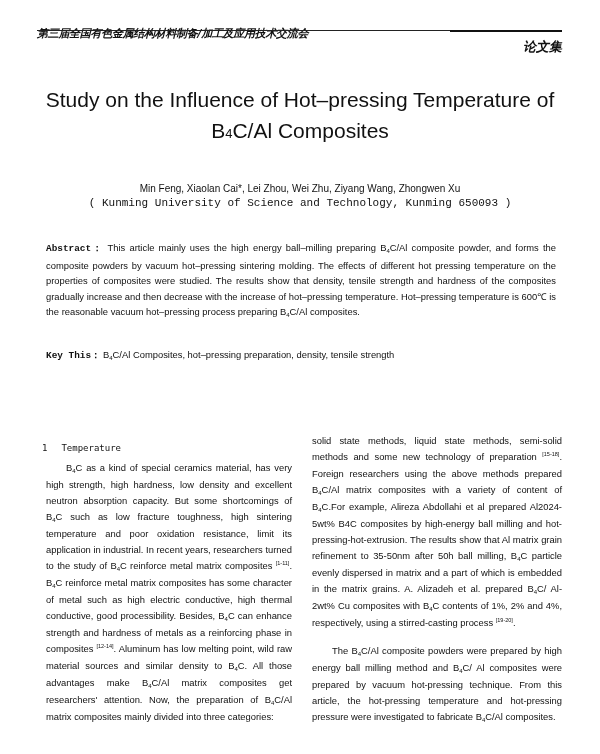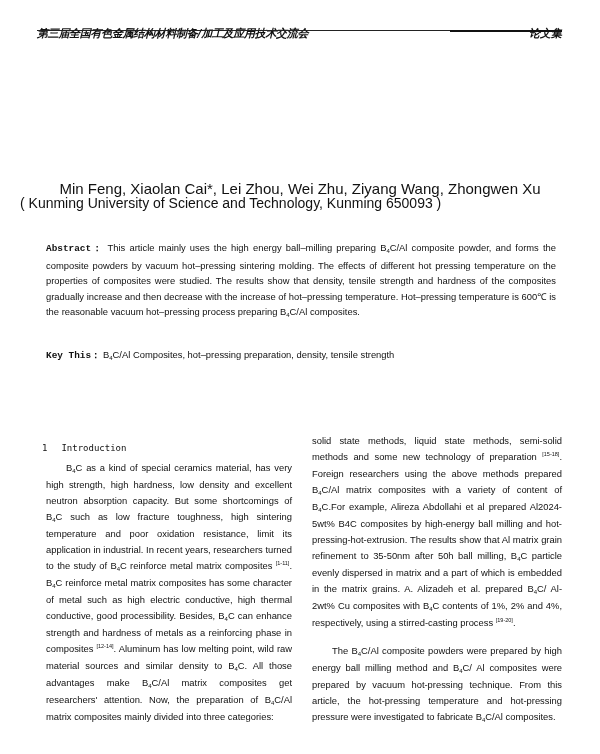--- a/index.html
+++ b/index.html
@@ -1,25 +1,25 @@
 <!DOCTYPE html>
 <html><head>
   <meta charset="utf-8">
   <style>
     html, body { margin: 0; padding: 0; background: #ffffff; }
     body { width: 600px; height: 754px; position: relative; overflow: hidden; color: #111; font-family: "Liberation Sans", sans-serif; }
     .header { position: absolute; left: 37px; top: 14px; width: 525px; height: 14px; margin-top: 12px; }
     .header .left { position: absolute; left: 0; top: 0; font-size: 11px; font-weight: bold; font-style: italic; font-family: "DejaVu Sans", sans-serif; letter-spacing: -0.3px; color: #111; }
-    .header .right { position: absolute; right: 0; top: 0; font-size: 11px; font-weight: bold; font-style: italic; font-family: "DejaVu Sans", sans-serif; color: #111; }
+    .header .right { position: absolute; right: 0; top: 12px; font-size: 13px; font-weight: bold; font-style: italic; font-family: "DejaVu Sans", sans-serif; color: #111; }
     .header-rule { position: absolute; left: 37px; top: 30px; width: 525px; height: 0; border-top: 1px solid #222; }
     .header-rule-thick { position: absolute; left: 450px; top: 30px; width: 112px; height: 2px; background: #111; }
     .title { position: absolute; left: 20px; width: 560px; top: 84px; text-align: center; font-size: 21px; line-height: 31px; color: #111; font-family: "Liberation Sans", sans-serif; }
     .title sub { font-size: 13px; vertical-align: baseline; position: relative; top: 0px; }
-    .authors { position: absolute; left: 20px; width: 560px; top: 181px; text-align: center; font-size: 15px; line-height: 15px; color: #111; }
-    .affil { position: absolute; left: 20px; width: 560px; top: 196px; font-size: 14px; line-height: 15px; color: #111; }
+    .authors { position: absolute; left: 20px; width: 560px; top: 181px; text-align: center; font-size: 10px; line-height: 15px; color: #111; }
+    .affil { position: absolute; left: 20px; width: 560px; top: 196px; text-align: center; font-size: 11px; line-height: 15px; color: #111; font-family: Liberation Mono, monospace; }
     .abstract { position: absolute; left: 46px; width: 510px; top: 240px; font-size: 9.4px; line-height: 15.6px; text-align: justify; color: #111; }
     .abstract .label, .keywords .label { font-weight: bold; font-family: Liberation Mono, monospace; }
     .keywords { position: absolute; left: 46px; width: 510px; top: 347px; font-size: 9.4px; line-height: 15px; color: #111; }
     sub.s { font-size: 6px; vertical-align: baseline; position: relative; top: 2px; }
     sup.r { font-size: 5.5px; vertical-align: baseline; position: relative; top: -4px; }
     .section-head { position: absolute; left: 42px; top: 443px; font-family: "DejaVu Sans Mono", monospace; font-size: 9px; color: #111; }
     .section-head .num { margin-right: 14px; }
     .col { position: absolute; font-size: 9.4px; line-height: 16px; text-align: justify; color: #111; }
     .col-left { left: 46px; width: 246px; top: 460px; }
     .col-right { left: 312px; width: 250px; top: 433px; }
@@ -31,35 +31,37 @@
 <body>
 
 <div class="header">
   <span class="left">第三届全国有色金属结构材料制备/加工及应用技术交流会</span>
   <span class="right">论文集</span>
 </div>
 <div class="header-rule"></div>
 <div class="header-rule-thick"></div>
 
 <div class="title">
+  <div>Study on the Influence of Hot–pressing Temperature of</div>
+  <div><span>B</span><sub>4</sub><span>C/Al Composites</span></div>
 </div>
 
 <div class="authors">Min Feng, Xiaolan Cai*, Lei Zhou, Wei Zhu, Ziyang Wang, Zhongwen Xu</div>
 <div class="affil">( Kunming University of Science and Technology, Kunming 650093 )</div>
 
 <div class="abstract">
   <span class="label">Abstract：</span><span> This article mainly uses the high energy ball–milling preparing B</span><sub class="s">4</sub><span>C/Al composite powder, and forms the composite powders by vacuum hot–pressing sintering molding. The effects of different hot pressing temperature on the properties of composites were studied. The results show that density, tensile strength and hardness of the composites gradually increase and then decrease with the increase of hot–pressing temperature. Hot–pressing temperature is 600℃ is the reasonable vacuum hot–pressing process preparing B</span><sub class="s">4</sub><span>C/Al composites.</span>
 </div>
 
 <div class="keywords">
   <span class="label">Key This：</span><span> B</span><sub class="s">4</sub><span>C/Al Composites, hot–pressing preparation, density, tensile strength</span>
 </div>
 
 <div class="section-head">
-  <span class="num">1</span><span>Introduction</span>
+  <span class="num">1</span><span>Temperature</span>
 </div>
 
 <div class="col col-left">
   <p class="indent"><span>B</span><sub class="s">4</sub><span>C as a kind of special ceramics material, has very high strength, high hardness, low density and excellent neutron absorption capacity. But some shortcomings of B</span><sub class="s">4</sub><span>C such as low fracture toughness, high sintering temperature and poor oxidation resistance, limit its application in industrial. In recent years, researchers turned to the study of B</span><sub class="s">4</sub><span>C reinforce metal matrix composites </span><sup class="r">[1-11]</sup><span>. B</span><sub class="s">4</sub><span>C reinforce metal matrix composites has some character of metal such as high electric conductive, high thermal conductive, good processibility. Besides, B</span><sub class="s">4</sub><span>C can enhance strength and hardness of metals as a reinforcing phase in composites </span><sup class="r">[12-14]</sup><span>. Aluminum has low melting point, wild raw material sources and similar density to B</span><sub class="s">4</sub><span>C. All those advantages make B</span><sub class="s">4</sub><span>C/Al matrix composites get researchers' attention. Now, the preparation of B</span><sub class="s">4</sub><span>C/Al matrix composites mainly divided into three categories:</span></p>
 </div>
 
 <div class="col col-right">
   <p><span>solid state methods, liquid state methods, semi-solid methods and some new technology of preparation </span><sup class="r">[15-18]</sup><span>. Foreign researchers using the above methods prepared B</span><sub class="s">4</sub><span>C/Al matrix composites with a variety of content of B</span><sub class="s">4</sub><span>C.For example, Alireza Abdollahi et al prepared Al2024-5wt% B4C composites by high-energy ball milling and hot-pressing-hot-extrusion. The results show that Al matrix grain refinement to 35-50nm after 50h ball milling, B</span><sub class="s">4</sub><span>C particle evenly dispersed in matrix and a part of which is embedded in the matrix grains. A. Alizadeh et al. prepared B</span><sub class="s">4</sub><span>C/ Al-2wt% Cu composites with B</span><sub class="s">4</sub><span>C contents of 1%, 2% and 4%, respectively, using a stirred-casting process </span><sup class="r">[19-20]</sup><span>.</span></p>
   <p class="indent gap"><span>The B</span><sub class="s">4</sub><span>C/Al composite powders were prepared by high energy ball milling method and B</span><sub class="s">4</sub><span>C/ Al composites were prepared by vacuum hot-pressing technique. From this article, the hot-pressing temperature and hot-pressing pressure were investigated to fabricate B</span><sub class="s">4</sub><span>C/Al composites.</span></p>
 </div>

